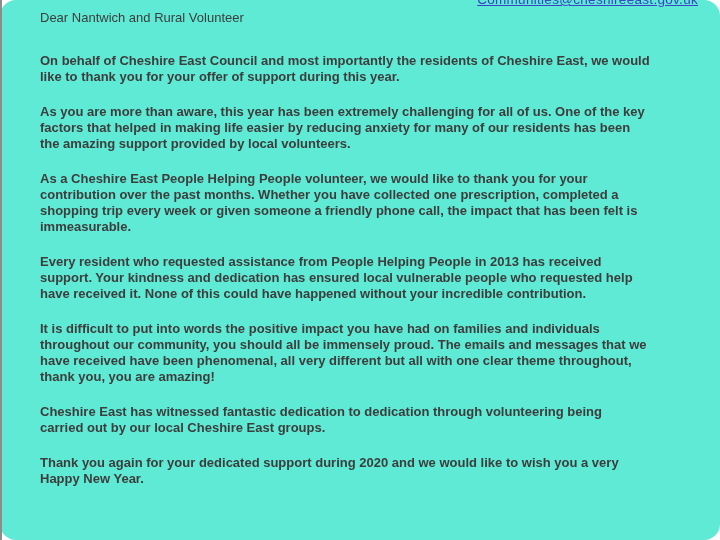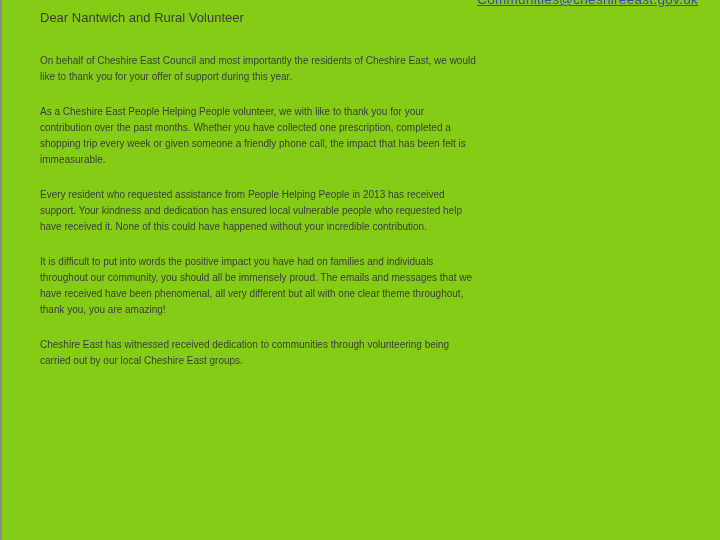--- a/index.html
+++ b/index.html
@@ -8,23 +8,24 @@
     width: 720px;
     height: 540px;
     background: #ffffff;
     overflow: hidden;
     font-family: "Liberation Sans", sans-serif;
   }
   .page {
     position: relative;
     width: 720px;
     height: 540px;
-    background: #84cc16;
+    background: #5eead4;
     box-sizing: border-box;
     padding: 10px 20px 0 40px;
+    border-radius: 16px;
   }
   .left-edge {
     position: absolute;
     left: 0;
     top: 0;
     width: 2px;
     height: 540px;
     background: #8c8c8c;
   }
   .email-row {
@@ -41,46 +42,52 @@
   }
   .greeting {
     margin: 0 0 27px 0;
     font-size: 13px;
     line-height: 16px;
     color: #3d3d3d;
     white-space: pre;
   }
   .para {
     margin: 12px 0 19px 0;
-    font-size: 10px;
+    font-size: 13px;
     line-height: 16px;
     color: #3d3d3d;
     white-space: pre;
+    font-weight: bold;
   }
 </style>
 </head>
 <body>
 
 <div class="page">
   <div class="left-edge"></div>
 
   <div class="email-row">
     <a class="email-link">Communities@cheshireeast.gov.uk</a>
   </div>
 
   <p class="greeting">Dear Nantwich and Rural Volunteer</p>
 
   <p class="para">On behalf of Cheshire East Council and most importantly the residents of Cheshire East, we would
 like to thank you for your offer of support during this year.</p>
-  <p class="para">As a Cheshire East People Helping People volunteer, we with like to thank you for your
+  <p class="para">As you are more than aware, this year has been extremely challenging for all of us. One of the key
+factors that helped in making life easier by reducing anxiety for many of our residents has been
+the amazing support provided by local volunteers.</p>
+  <p class="para">As a Cheshire East People Helping People volunteer, we would like to thank you for your
 contribution over the past months. Whether you have collected one prescription, completed a
 shopping trip every week or given someone a friendly phone call, the impact that has been felt is
 immeasurable.</p>
   <p class="para">Every resident who requested assistance from People Helping People in 2013 has received
 support. Your kindness and dedication has ensured local vulnerable people who requested help
 have received it. None of this could have happened without your incredible contribution.</p>
   <p class="para">It is difficult to put into words the positive impact you have had on families and individuals
 throughout our community, you should all be immensely proud. The emails and messages that we
 have received have been phenomenal, all very different but all with one clear theme throughout,
 thank you, you are amazing!</p>
-  <p class="para">Cheshire East has witnessed received dedication to communities through volunteering being
+  <p class="para">Cheshire East has witnessed fantastic dedication to dedication through volunteering being
 carried out by our local Cheshire East groups.</p>
+  <p class="para">Thank you again for your dedicated support during 2020 and we would like to wish you a very
+Happy New Year.</p>
 </div>
 
 </body></html>

